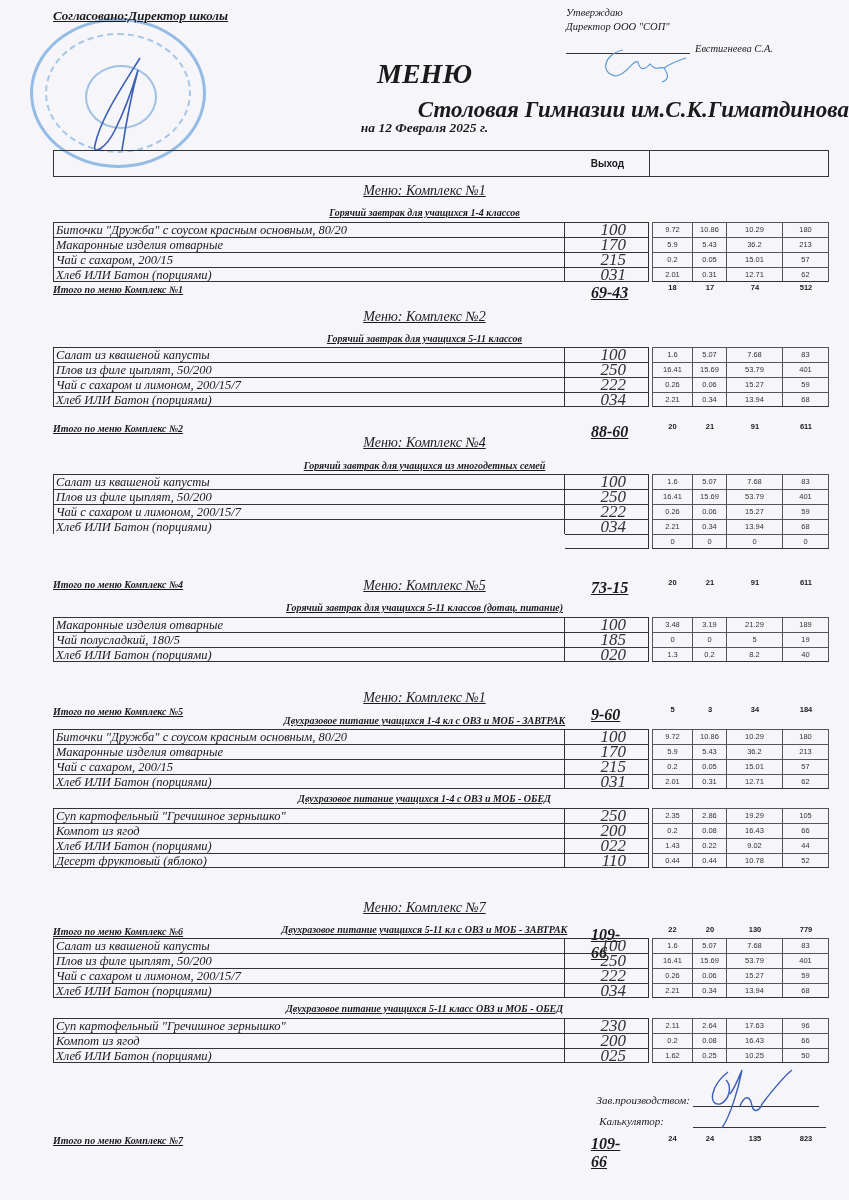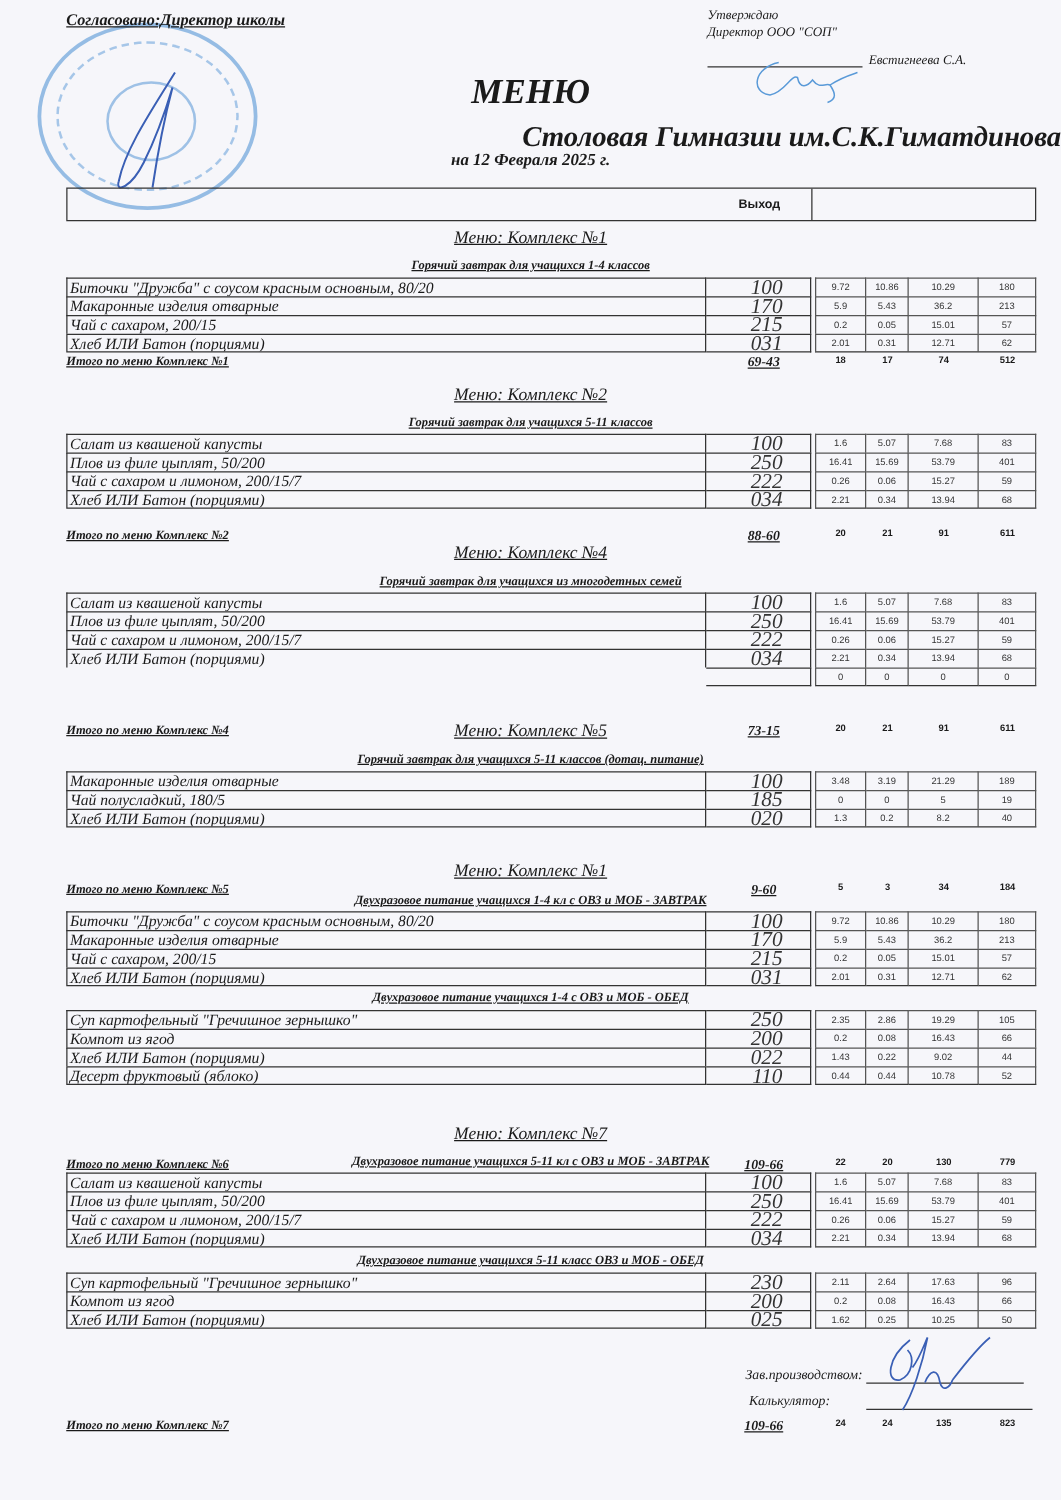--- a/index.html
+++ b/index.html
@@ -36,21 +36,21 @@
   .tbl { left: 53px; width: 776px; }
   .row { position: relative; height: 15px; }
   .row .n { position: absolute; left: 0; top: 0; width: 512px; height: 15px; border: 1px solid #333; border-bottom: none; box-sizing: border-box; font-size: 12.5px; font-style: italic; line-height: 14px; padding-left: 2px; white-space: nowrap; overflow: hidden; }
   .row .o { position: absolute; left: 512px; top: 0; width: 84px; height: 15px; border-top: 1px solid #333; border-right: 1px solid #333; box-sizing: border-box; font-size: 17px; font-style: italic; text-align: right; padding-right: 22px; line-height: 14px; color: #333; }
   .row .v { position: absolute; top: 0; height: 15px; border: 1px solid #555; border-left: none; border-bottom: none; box-sizing: border-box; font-family: "Liberation Sans", sans-serif; font-size: 7.5px; text-align: center; line-height: 14px; color: #333; }
   .row .v.first { border-left: 1px solid #555; }
   .tbl .row:last-child .n, .tbl .row:last-child .o, .tbl .row:last-child .v { border-bottom: 1px solid #333; }
 
   .total { position: relative; height: 14px; }
   .total .tn { position: absolute; left: 0; top: 1px; font-size: 10px; font-weight: bold; font-style: italic; text-decoration: underline; }
-  .total .to { position: absolute; left: 538px; top: 1px; width: 40px; text-align: center; font-size: 11px; font-weight: bold; font-style: italic; text-decoration: underline; }
+  .total .to { position: absolute; left: 538px; top: 1px; width: 40px; font-size: 16px; font-weight: bold; font-style: italic; text-decoration: underline; }
   .total .tv { position: absolute; top: 0; text-align: center; font-family: "Liberation Sans", sans-serif; font-size: 7.5px; font-weight: bold; }
 
   .footer-label { font-size: 11px; font-style: italic; text-align: right; width: 200px; }
   .footer-line { border-top: 1px solid #333; }
 </style>
 </head>
 <body>
 
 <div class="abs stamp"></div>
 <svg class="sig" style="left:70px;top:50px" width="90" height="110">

